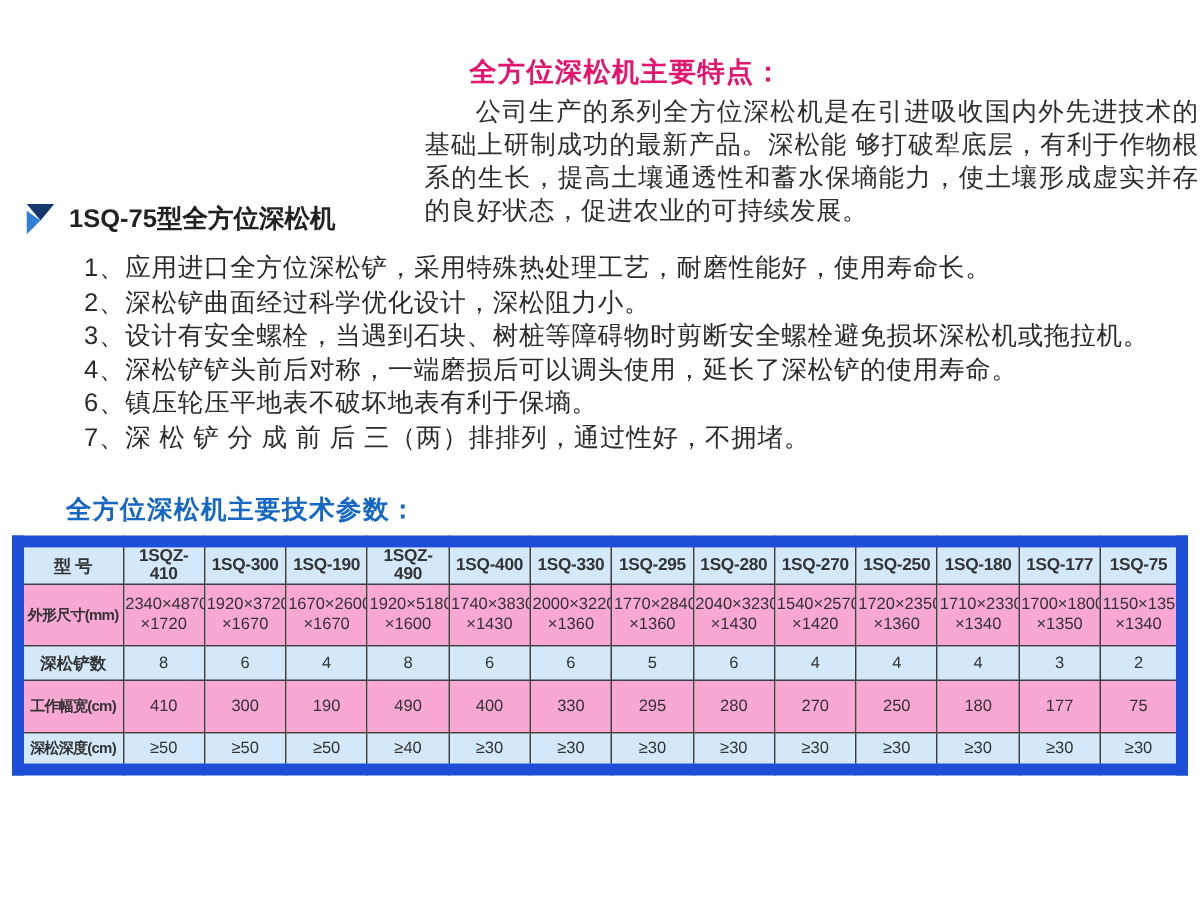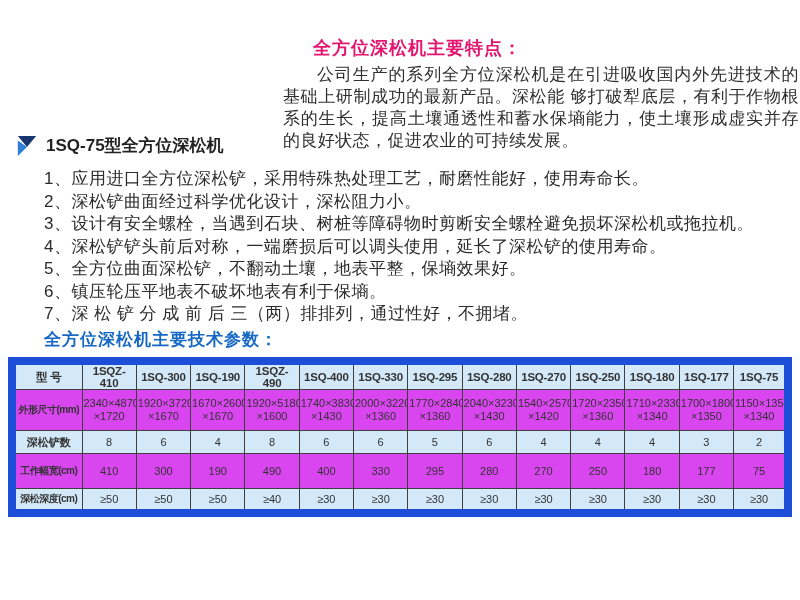--- a/index.html
+++ b/index.html
@@ -9,34 +9,34 @@
 
   .feature-title { left:313px; top:36px; font-size:18px; font-weight:bold; color:#e4156f; letter-spacing:1px; }
   .intro { left:283px; top:64px; width:516px; font-size:17px; line-height:22px;
            text-indent:2em; letter-spacing:0.4px; color:#2f2f2f; text-align:justify; }
 
   .product-head { left:16px; top:134px; display:flex; align-items:center; gap:8px; }
   .product-head .name { font-size:17px; font-weight:bold; color:#222; }
   .logo { width:22px; height:22px; display:block; }
 
   .feature-list { left:44px; top:168px; width:745px; list-style:none; }
-  .feature-list li { font-size:17px; line-height:22.5px; white-space:nowrap; color:#2b2b2b; letter-spacing:0.5px; }
+  .feature-list li { font-size:17px; line-height:22.5px; white-space:nowrap; color:#2b2b2b; letter-spacing:0.5px;margin-left:12px; }
 
   .specs-title { left:44px; top:328px; font-size:17px; font-weight:bold; color:#1668c4; letter-spacing:1px; }
 
   table.specs { position:absolute; left:8px; top:357px; width:784px;
                 border-collapse:collapse; table-layout:fixed;
                 border:8px solid #1d4ed8; }
   table.specs col.lbl { width:70px; }
   table.specs th, table.specs td {
     border:1px solid #3f3f3f; text-align:center; vertical-align:middle;
     font-size:11px; color:#333; padding:0 1px; overflow:hidden; }
   table.specs thead tr { height:28px; background:#d3e8f8; }
   table.specs thead th { font-size:11.5px; font-weight:600; letter-spacing:-0.2px; }
-  table.specs tbody tr { background:#d946ef; }
+  table.specs tbody tr { background:#f9a8d4; }
   table.specs tbody tr.blue { background:#d3e8f8; }
   table.specs tbody th { font-weight:600; font-size:11px; }
   table.specs tbody th.tight { font-size:10px; letter-spacing:-0.5px; }
   tr.r-dims { height:41px; }
   tr.r-dims td { white-space:pre-line; line-height:13px; }
   tr.r-power { height:27px; }
   tr.r-power td { font-size:10px; letter-spacing:-0.3px; white-space:nowrap; }
   tr.r-struct { height:28px; }
   tr.r-struct td.tight { font-size:9px; letter-spacing:-0.6px; white-space:nowrap; }
   tr.r-count { height:23px; }
@@ -56,21 +56,20 @@
     <polygon points="2,23 2,6 12,13" fill="#2f7fd6"></polygon>
   </svg>
   <span class="name">1SQ-75型全方位深松机</span>
 </div>
 
 <ul class="abs feature-list">
   <li>1、应用进口全方位深松铲，采用特殊热处理工艺，耐磨性能好，使用寿命长。</li>
   <li>2、深松铲曲面经过科学优化设计，深松阻力小。</li>
   <li>3、设计有安全螺栓，当遇到石块、树桩等障碍物时剪断安全螺栓避免损坏深松机或拖拉机。</li>
   <li>4、深松铲铲头前后对称，一端磨损后可以调头使用，延长了深松铲的使用寿命。</li>
-  <li>5、全方位曲面深松铲，不翻动土壤，地表平整，保墒效果好。</li>
   <li>6、镇压轮压平地表不破坏地表有利于保墒。</li>
   <li>7、深 松 铲 分 成 前 后 三（两）排排列，通过性好，不拥堵。</li>
 </ul>
 
 <div class="abs specs-title">全方位深松机主要技术参数：</div>
 
 <table class="specs">
   <colgroup>
       <col class="lbl">
     </colgroup>

